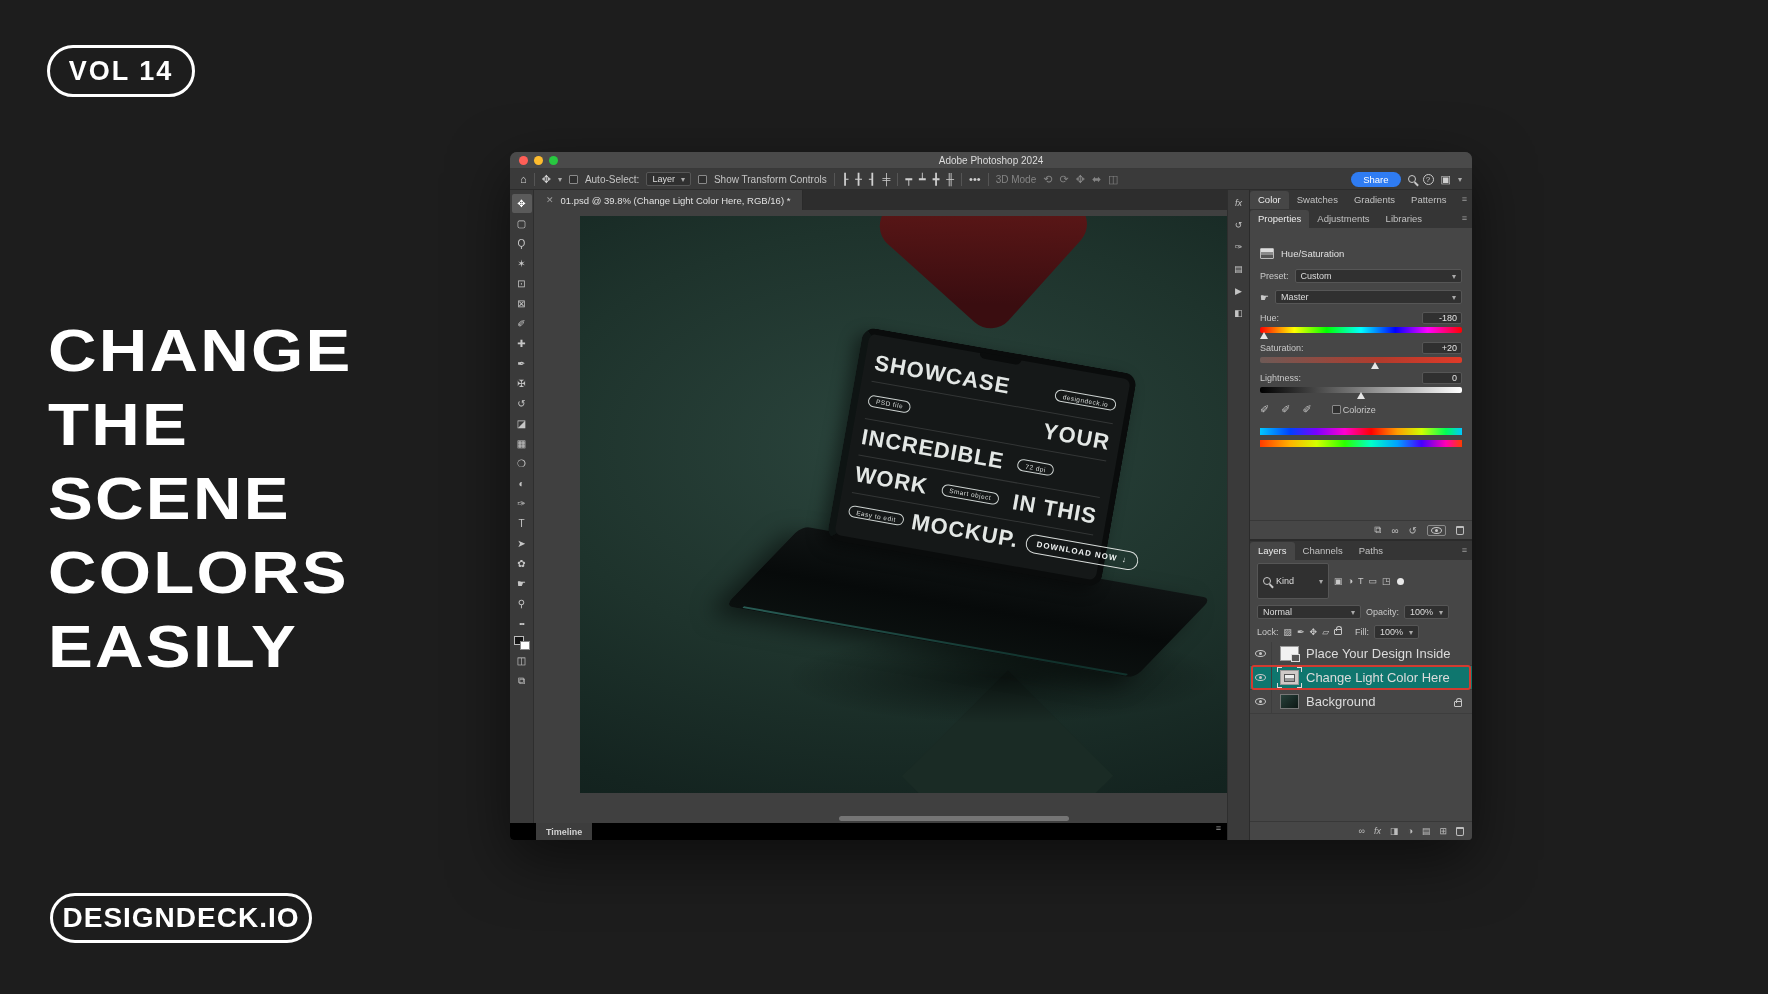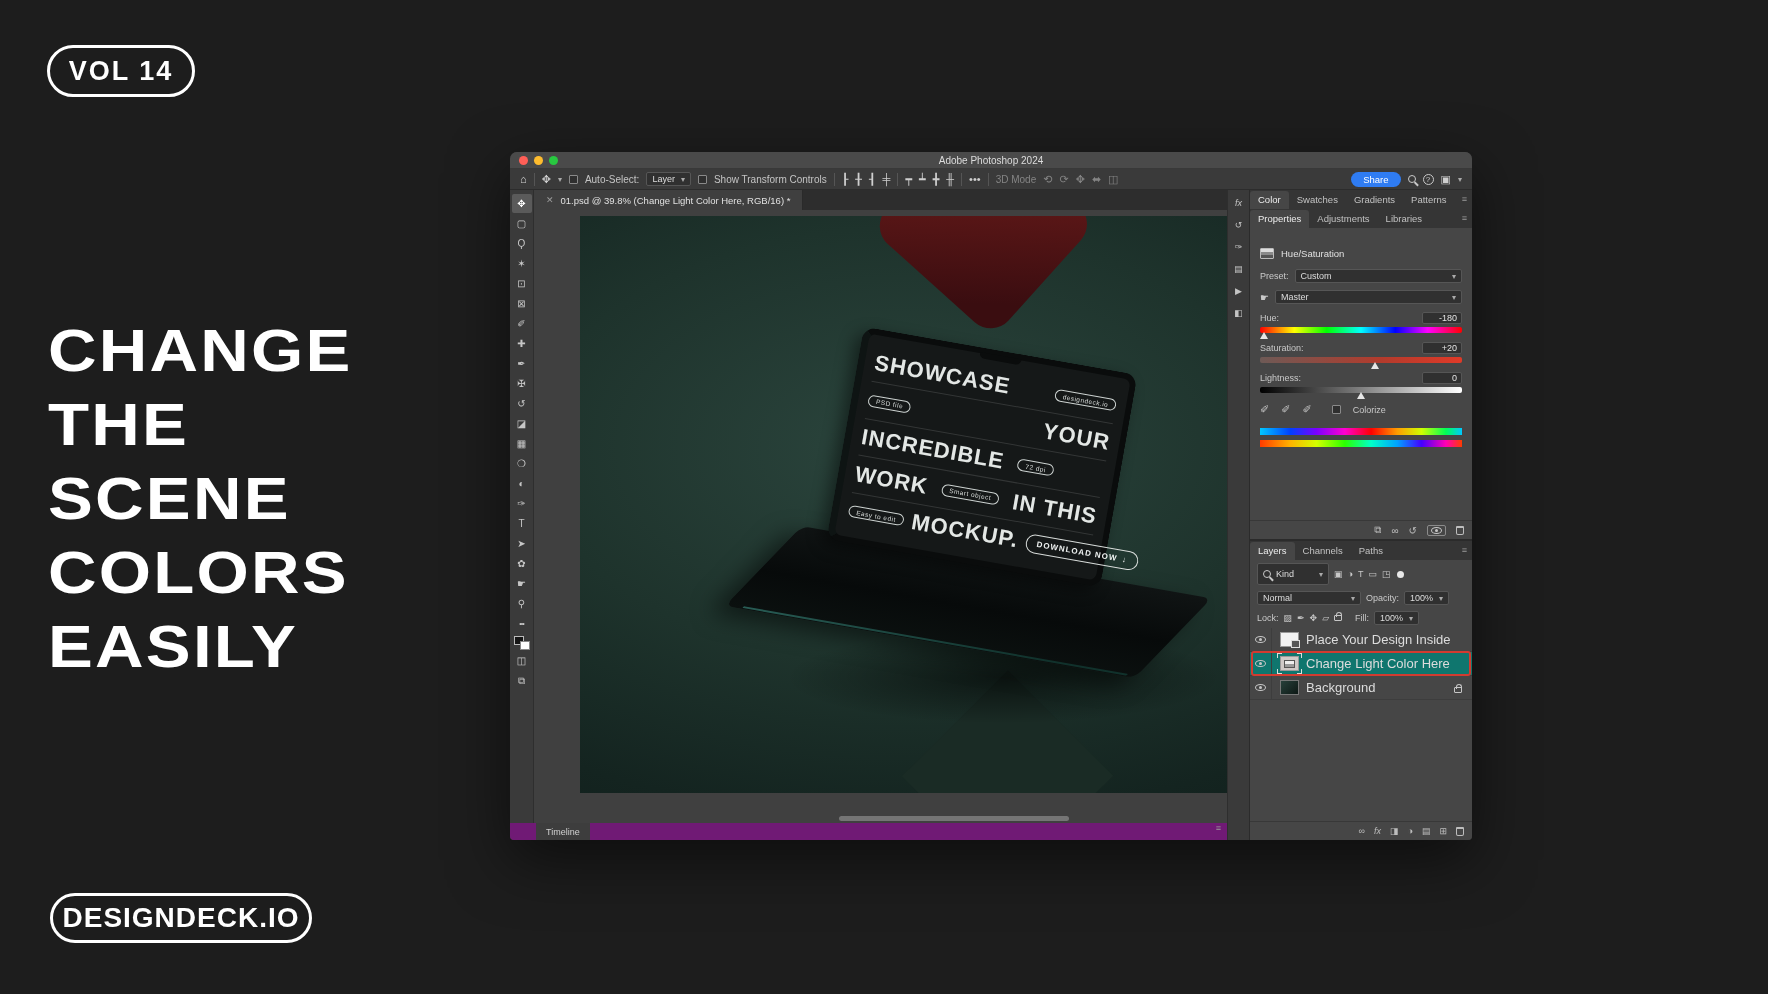--- a/index.html
+++ b/index.html
@@ -62,21 +62,21 @@
   .screen { position:absolute; left:33.5%; top:23%; width:35.5%; height:37.5%; transform:rotate(10deg); background:#151818; border:6px solid #0a0c0c; border-left:7px solid #0e1413; border-radius:13px; box-shadow:-6px 6px 16px rgba(0,0,0,.45); }
   .notch { position:absolute; left:50%; top:-1px; transform:translateX(-50%); width:42px; height:6px; background:#0a0c0c; border-radius:0 0 5px 5px; }
   .rows { position:absolute; inset:4px 8px; display:flex; flex-direction:column; justify-content:space-between; padding:6px 2px 4px; }
   .srow { flex:1; display:flex; align-items:center; gap:8px; border-top:1px solid rgba(255,255,255,.13); color:#e3e7e5; font-weight:bold; font-size:22px; letter-spacing:1px; white-space:nowrap; }
   .srow:first-child { border-top:none; }
   .spill { border:1px solid #ccd2d0; border-radius:999px; font-size:6.5px; font-weight:normal; letter-spacing:.5px; padding:1.5px 7px; color:#d8dcda; }
   .dl-btn { border:1.5px solid #d8dcda; border-radius:999px; font-size:8px; font-weight:bold; letter-spacing:1px; padding:4px 10px; color:#eef1f0; display:inline-flex; gap:5px; align-items:center; }
   .hscroll { position:absolute; left:44%; bottom:2px; width:230px; height:5px; background:#757575; border-radius:3px; }
 
   .statusbar { height:14px; background:#434343; border-top:1px solid #2e2e2e; display:flex; align-items:center; gap:14px; padding-left:26px; font-size:9px; color:#c9c9c9; flex:0 0 auto; }
-  .timeline { height:17px; background:#701a75; display:flex; flex:0 0 auto; position:relative; }
+  .timeline { height:17px; background:#000000; display:flex; flex:0 0 auto; position:relative;font-weight:bold; }
   .tl-tab { background:#3d3d3d; height:17px; display:flex; align-items:center; padding:0 10px; font-size:9px; color:#d2d2d2; margin-left:26px; }
   .tl-menu { position:absolute; right:6px; font-size:9px; color:#9a9a9a; }
 
   .dockcol { width:22px; background:#3a3a3a; border-left:1px solid #2e2e2e; display:flex; flex-direction:column; align-items:center; padding-top:8px; gap:12px; flex:0 0 auto; color:#c4c4c4; font-size:9px; }
   .dockcol .dk { font-style:italic; }
 
   .panels { width:223px; background:#464646; border-left:1px solid #2b2b2b; display:flex; flex-direction:column; flex:0 0 auto; }
   .ptabs { display:flex; align-items:flex-end; background:#353535; height:19px; position:relative; flex:0 0 auto; }
   .ptab { padding:3px 8px 4px; font-size:9.5px; color:#c2c2c2; }
   .ptab.active { background:#464646; color:#ececec; border-radius:3px 3px 0 0; }
@@ -90,36 +90,36 @@
   .hand-ico { font-size:10px; }
   .slider-row { display:flex; justify-content:space-between; align-items:center; font-size:9px; color:#c9c9c9; margin:8px 0 3px; }
   .valbox { background:#303030; border:1px solid #565656; border-radius:2px; min-width:40px; text-align:right; padding:0 4px; font-size:9px; color:#e2e2e2;margin-left:16px; }
   .track { position:relative; height:6px; border-radius:2px; margin-bottom:9px; }
   .thumb { position:absolute; top:5px; width:0; height:0; border-left:4px solid transparent; border-right:4px solid transparent; border-bottom:7px solid #e6e6e6; transform:translateX(-50%); }
   .t-hue { background:linear-gradient(90deg,#f00,#ff0 17%,#0f0 33%,#0ff 50%,#00f 67%,#f0f 83%,#f00); }
   .t-sat { background:linear-gradient(90deg,#6e5a56,#b33b2c 60%,#e03a28); }
   .t-light { background:linear-gradient(90deg,#000,#fff); }
   .dropper-row { display:flex; align-items:center; gap:12px; margin:10px 0 12px; color:#c9c9c9; }
   .dropper { font-size:11px; }
-  .colorize { display:flex; align-items:center; gap:12px; font-size:9px; margin-left:8px; }
+  .colorize { display:flex; align-items:center; gap:2px; font-size:9px; margin-left:8px; }
   .spec { height:7px; margin:0 0 5px; }
   .spec1 { background:linear-gradient(90deg,#00c8ff,#0040ff 15%,#7a00ff 28%,#ff00d0 42%,#ff0000 55%,#ff9d00 68%,#cfff00 80%,#00ff55 92%,#00c8ff); }
   .spec2 { background:linear-gradient(90deg,#ff3b00,#ffb300 15%,#d4ff00 28%,#2bff00 42%,#00ffc8 55%,#00a2ff 68%,#4400ff 80%,#ff00b3 92%,#ff3b00); }
   .props-foot { height:19px; border-top:1px solid #383838; display:flex; align-items:center; justify-content:flex-end; gap:10px; padding:0 8px; color:#bdbdbd; font-size:10px; flex:0 0 auto; }
   .eye-box { border:1px solid #8b8b8b; border-radius:2px; padding:1px 3px; display:inline-flex; }
 
   .i-eye { position:relative; width:11px; height:7px; border:1px solid #c6c6c6; border-radius:50%; display:inline-block; }
   .i-eye::after { content:""; position:absolute; left:50%; top:50%; width:3px; height:3px; margin:-1.5px 0 0 -1.5px; border-radius:50%; background:#c6c6c6; }
   .i-trash { position:relative; width:8px; height:9px; border:1px solid #bdbdbd; border-top:2px solid #bdbdbd; border-radius:1px 1px 2px 2px; display:inline-block; }
   .i-lock { position:relative; width:8px; height:6px; border:1px solid #c6c6c6; border-radius:1px; display:inline-block; margin-top:4px; }
   .i-lock::before { content:""; position:absolute; left:1px; top:-4px; width:4px; height:4px; border:1px solid #c6c6c6; border-bottom:none; border-radius:3px 3px 0 0; }
 
   .layers-sec { border-top:2px solid #2b2b2b; display:flex; flex-direction:column; flex:1; min-height:0; }
   .lrow { display:flex; align-items:center; gap:5px; padding:3px 7px; font-size:9px; color:#c9c9c9; flex:0 0 auto; }
-  .kindbox { background:#303030; border:1px solid #565656; border-radius:2px; display:flex; align-items:center; gap:5px; padding:5px 5px; width:72px; color:#ddd; }
+  .kindbox { background:#303030; border:1px solid #565656; border-radius:2px; display:flex; align-items:center; gap:5px; padding:12px 5px; width:72px; color:#ddd; }
   .fic { font-size:9px; color:#c9c9c9; }
   .wdot { width:7px; height:7px; border-radius:50%; background:#e8e8e8; margin-left:2px; }
   .layerlist { flex:0 0 auto; position:relative; }
   .layer { display:flex; align-items:center; height:24px; border-bottom:1px solid #3d3d3d; font-size:13px; color:#dcdcdc; position:relative; }
   .eyecell { width:22px; display:flex; justify-content:center; align-items:center; border-right:1px solid #3d3d3d; align-self:stretch; }
   .lthumb { width:19px; height:15px; margin:0 7px 0 8px; flex:0 0 auto; position:relative; }
   .th-white { background:#f2f2f2; border:1px solid #999; }
   .th-white::after { content:""; position:absolute; right:-2px; bottom:-2px; width:7px; height:6px; background:#555; border:1px solid #ddd; }
   .th-adj { background:#cfc9c7; border:1px solid #999; display:flex; align-items:center; justify-content:center; }
   .th-adj .pane { width:11px; height:8px; border:1px solid #555; background:linear-gradient(180deg,#eee 45%, #999 45%); }

